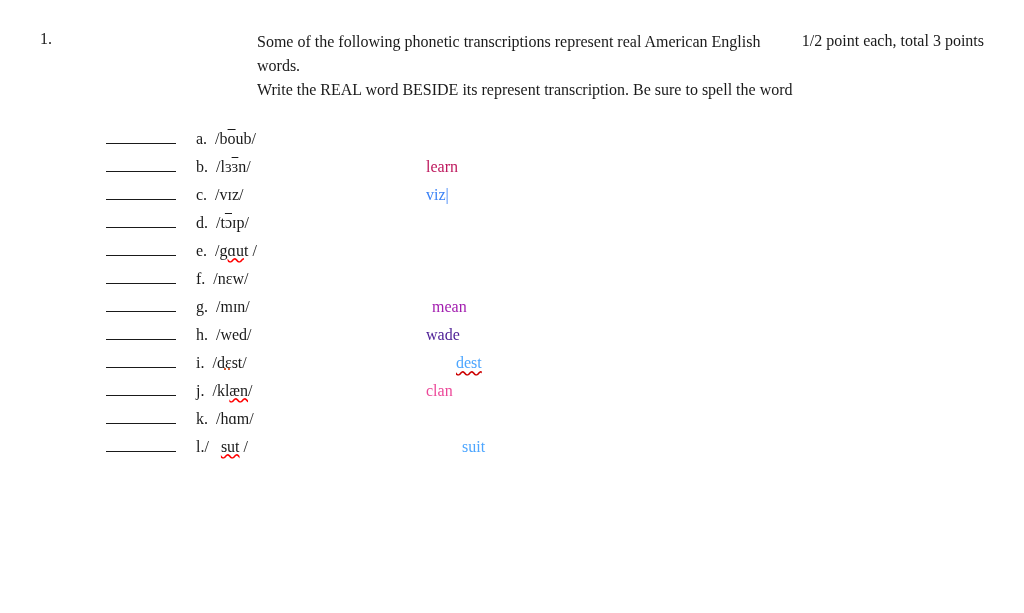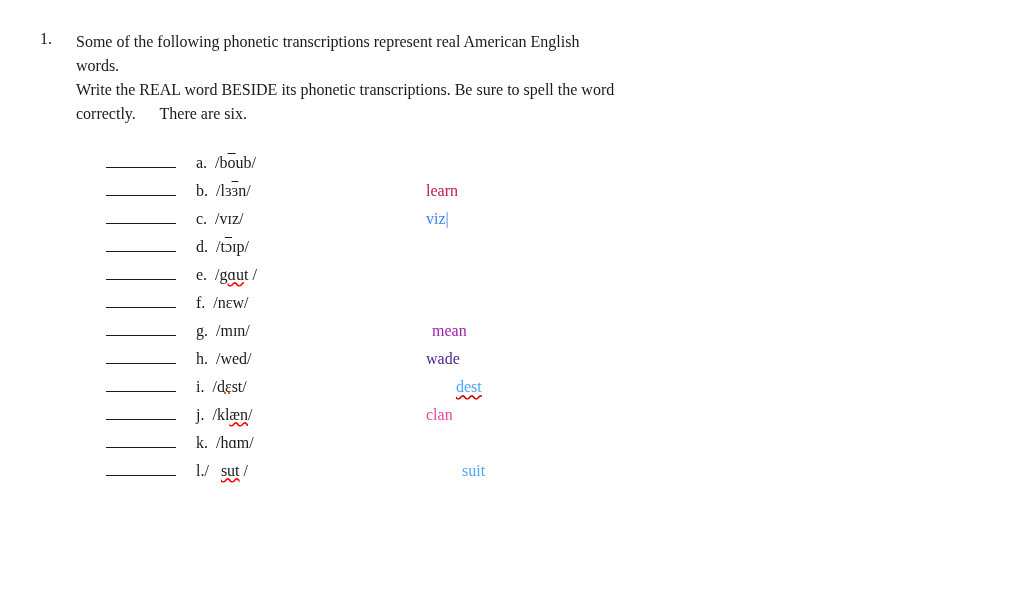--- a/index.html
+++ b/index.html
@@ -28,21 +28,21 @@
       font-size: 16px;
       min-width: 24px;
     }
 
     .question-text {
       flex: 1;
     }
 
     .question-header {
       display: flex;
-      justify-content: flex-start;
+      justify-content: flex-end;
       align-items: flex-start;
       width: 100%;
     }
 
     .question-body {
       font-size: 16px;
       line-height: 1.5;
     }
 
     .instructions-left {
@@ -113,26 +113,23 @@
   </style>
 </head>
 <body>
 
 <div class="question-container">
   <div class="question-number">1.</div>
   <div class="question-text">
     <div class="question-header">
       <div class="instructions-left">
         <div class="question-body">Some of the following phonetic transcriptions represent real American English words.</div>
-        <div class="question-body">Write the REAL word BESIDE its phonetic transcriptions. Be sure to spell the word</div>
-        <div class="question-body">
-          <span>correctly.</span>&nbsp;&nbsp;&nbsp;&nbsp;&nbsp;
-          <span>There are six.</span>
-        </div>
-      </div>
+        <div class="question-body">Write the REAL word BESIDE its represent transcription. Be sure to spell the word</div>
+      </div>
+      <div class="points-info">1/2 point each, total 3 points</div>
     </div>
 
     <div class="items-section">
 
       <div class="item-row">
         <span class="blank-line"></span>
         <span class="item-label">
           <span class="item-letter">a.</span>
           <span class="phonetic">/b<span style="text-decoration: overline;">o</span>ub/</span>
         </span>

